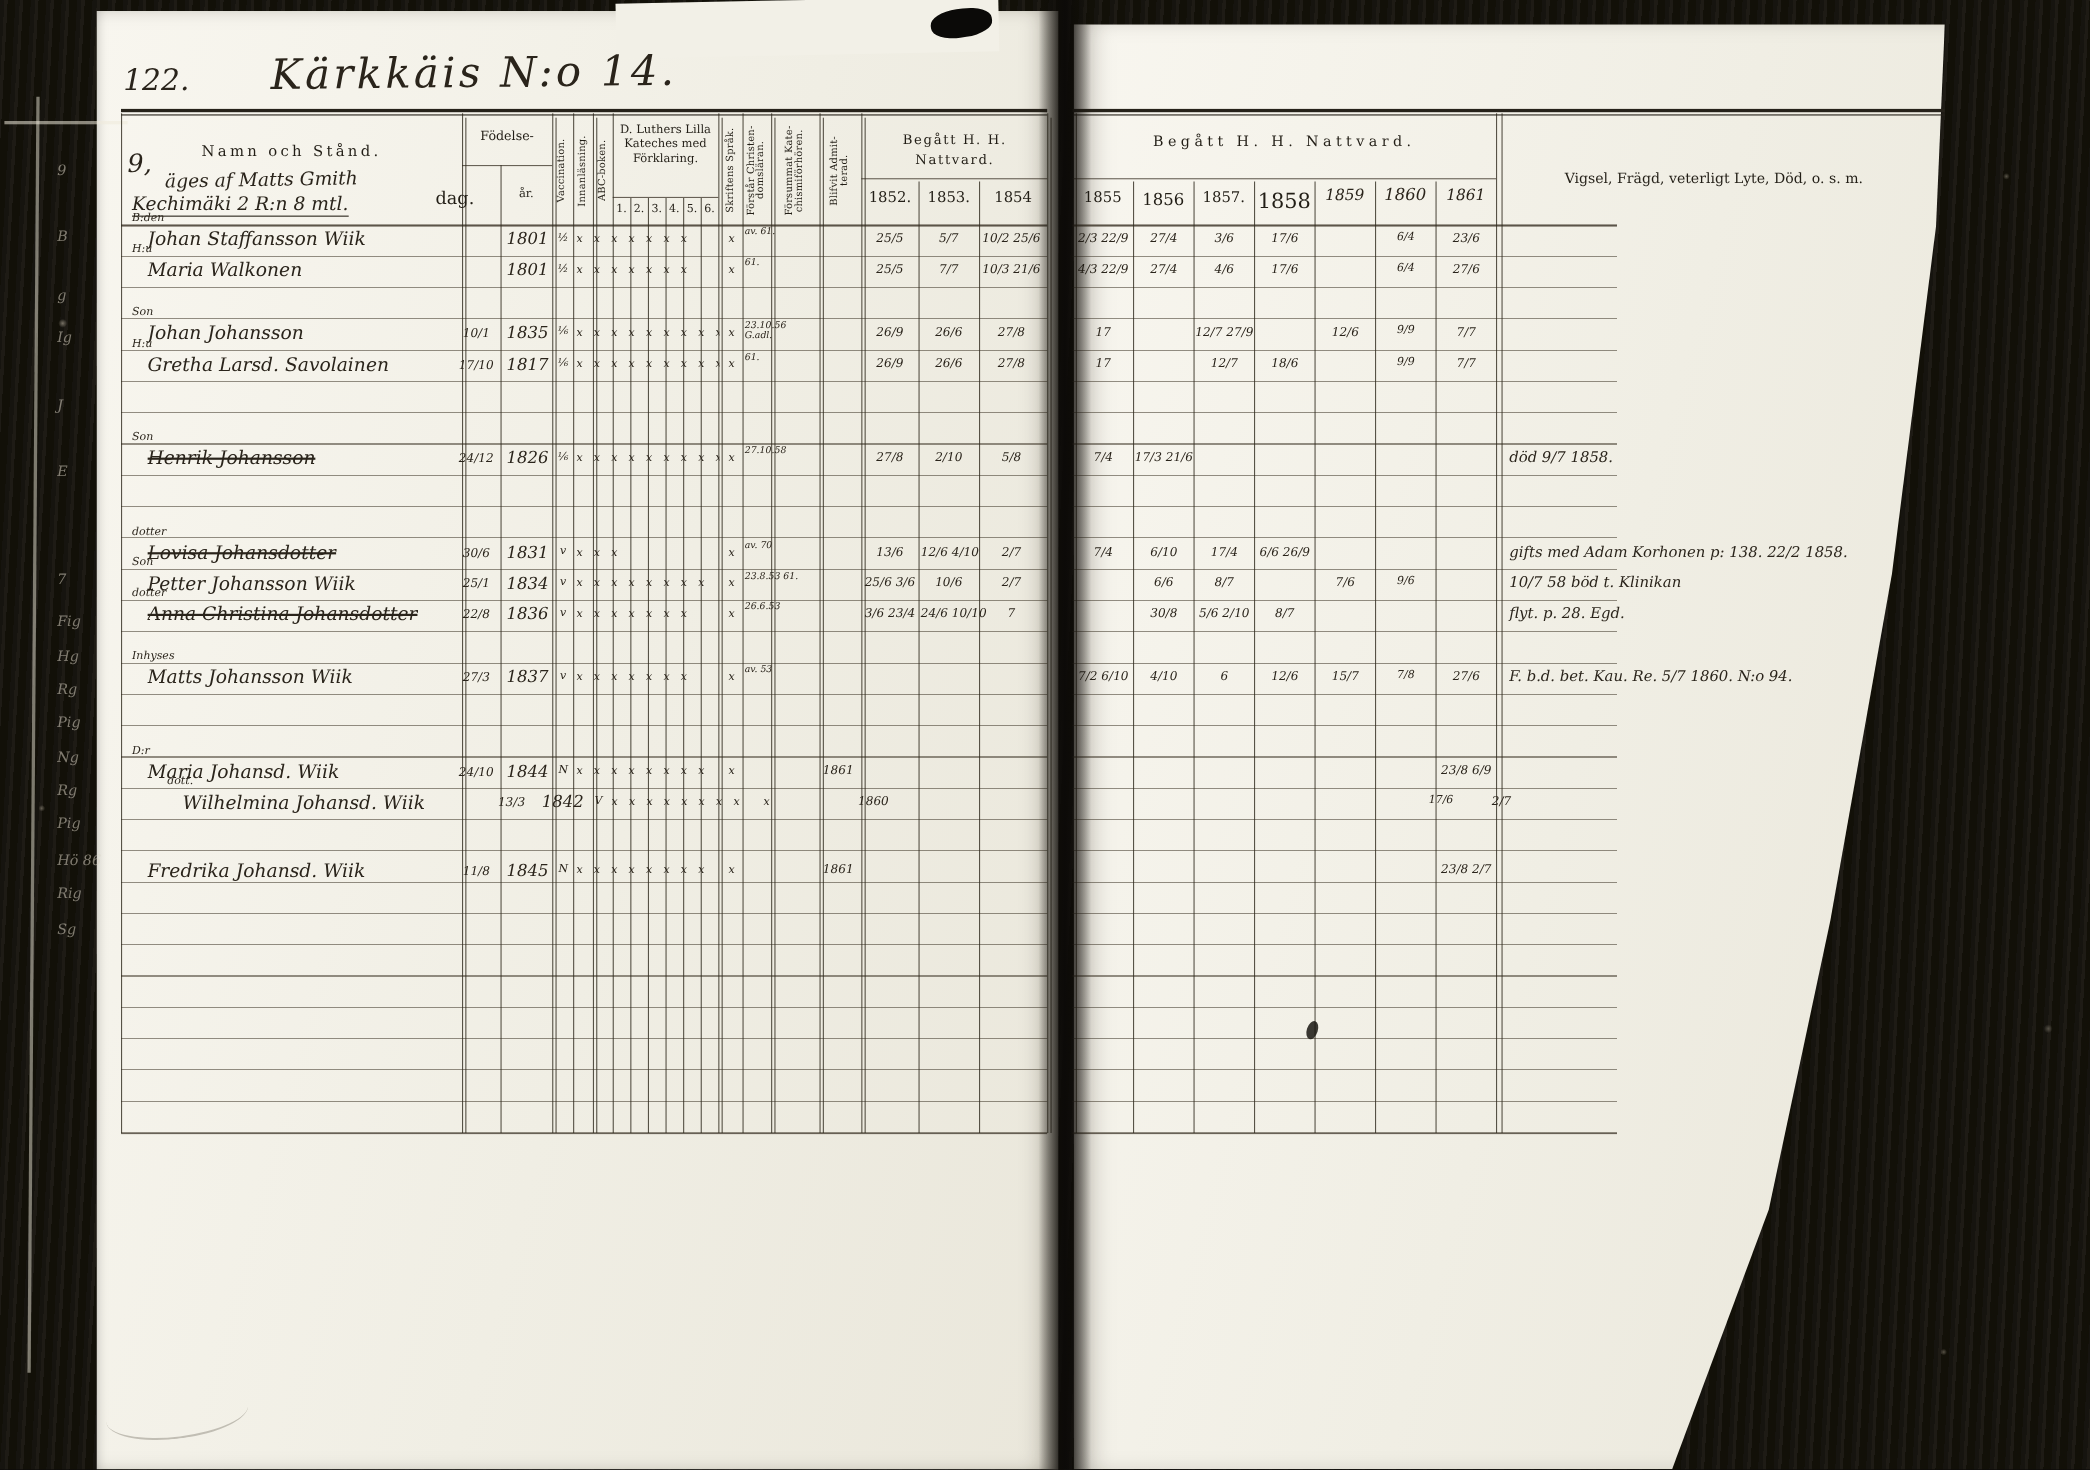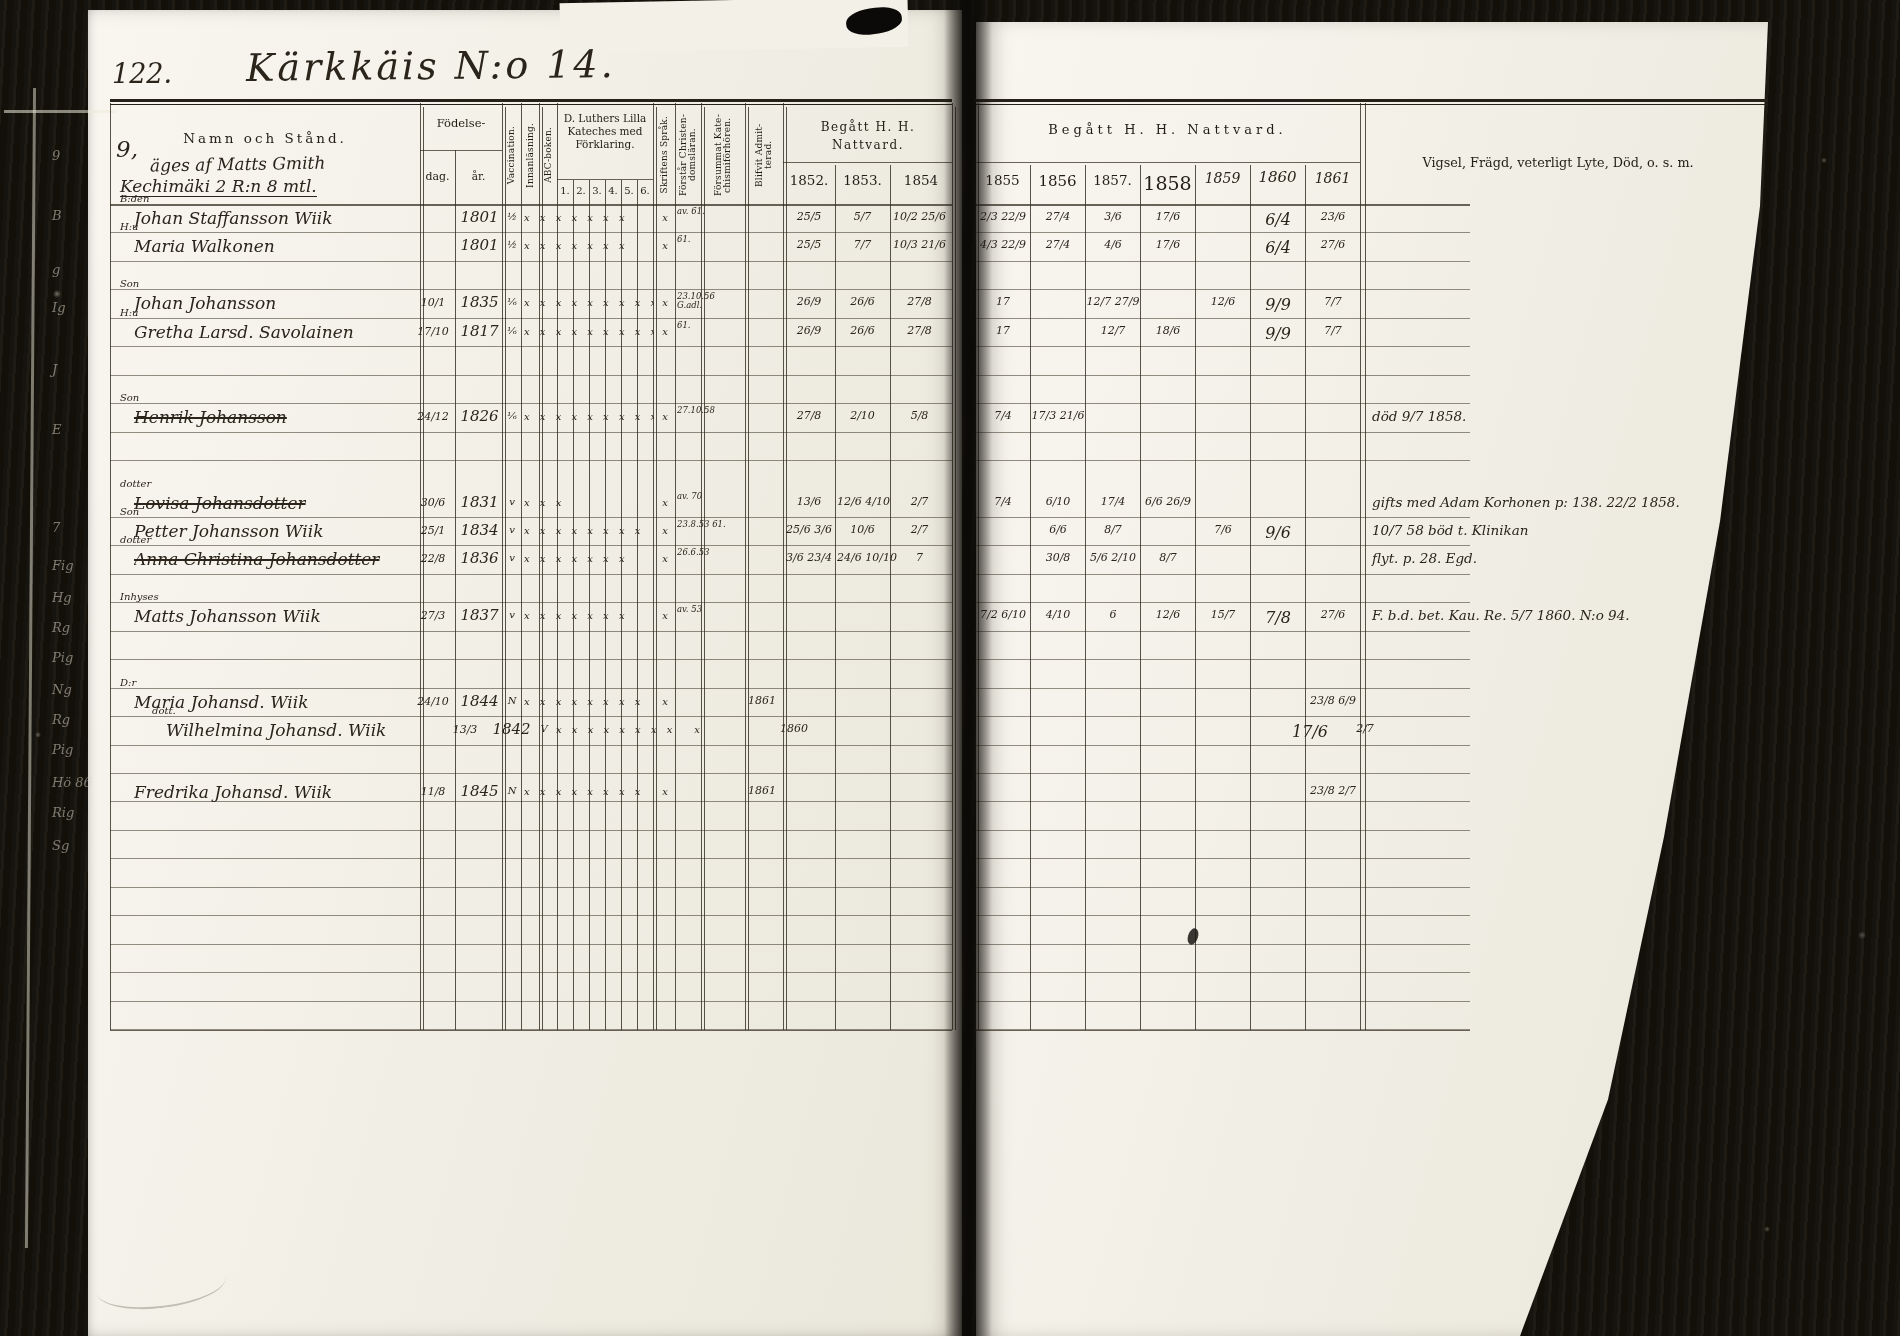--- a/index.html
+++ b/index.html
@@ -57,21 +57,21 @@
   .c-kat{left:567px;width:62px;top:2px;font-size:8.5px;line-height:9px;white-space:normal;}
   .c-adm{left:631px;width:42px;top:5px;font-size:11px;text-align:center;}
   .c-y52{left:675px;width:48px;top:5px;font-size:11px;text-align:center;}
   .c-y53{left:727px;width:51px;top:5px;font-size:11px;text-align:center;}
   .c-y54{left:779px;width:61px;top:5px;font-size:11px;text-align:center;}
   .c-r0{left:866px;width:54px;top:5px;font-size:11px;text-align:center;}
   .c-r1{left:921px;width:54px;top:5px;font-size:11px;text-align:center;}
   .c-r2{left:976px;width:54px;top:5px;font-size:11px;text-align:center;}
   .c-r3{left:1031px;width:54px;top:5px;font-size:11px;text-align:center;}
   .c-r4{left:1086px;width:54px;top:5px;font-size:11px;text-align:center;}
-  .c-r5{left:1141px;width:54px;top:5px;font-size:16px;text-align:center;}
+  .c-r5{left:1141px;width:54px;top:5px;font-size:10px;text-align:center;}
   .c-r6{left:1196px;width:54px;top:5px;font-size:11px;text-align:center;}
   .c-note{left:1262px;width:370px;top:4px;font-size:13.5px;}
   .mmark{position:absolute;left:52px;width:44px;z-index:3;font-size:13px;color:rgba(216,210,194,.55);font-style:italic;}
 </style>
 </head>
 <body>
 
 <div class="scan">
 
   <div class="page page-left"></div>
@@ -104,21 +104,21 @@
   <div class="hline" style="left:975px;top:1030px;width:495px"></div>
 
   <div class="grid-rows" style="left:110px;top:205px;width:842px;height:826px"></div>
   <div class="grid-rows" style="left:975px;top:205px;width:495px;height:826px"></div>
 
   <div class="lbl print" style="left:110px;top:130px;width:310px;font-size:13.5px;letter-spacing:3px">Namn och Stånd.</div>
   <div class="owner1 hw">äges af Matts Gmith</div>
   <div class="owner2 hw">Kechimäki 2 R:n 8 mtl.</div>
 
   <div class="lbl print" style="left:420px;top:116px;width:82px;font-size:11.5px">Födelse-</div>
-  <div class="lbl print" style="left:420px;top:170px;width:35px;font-size:11px">dag.</div>
+  <div class="lbl print" style="left:396px;top:170px;width:35px;font-size:16px">dag.</div>
   <div class="lbl print" style="left:455px;top:170px;width:47px;font-size:10.5px">år.</div>
 
   <div class="vbox" style="left:502px;top:107px;width:19px;height:96px">
     <span class="vlabel">Vaccination.</span>
     </div>
   <div class="vbox" style="left:521px;top:107px;width:18px;height:96px">
     <span class="vlabel">Innanläsning.</span>
     </div>
   <div class="vbox" style="left:539px;top:107px;width:18px;height:96px">
     <span class="vlabel">ABC-boken.</span>

